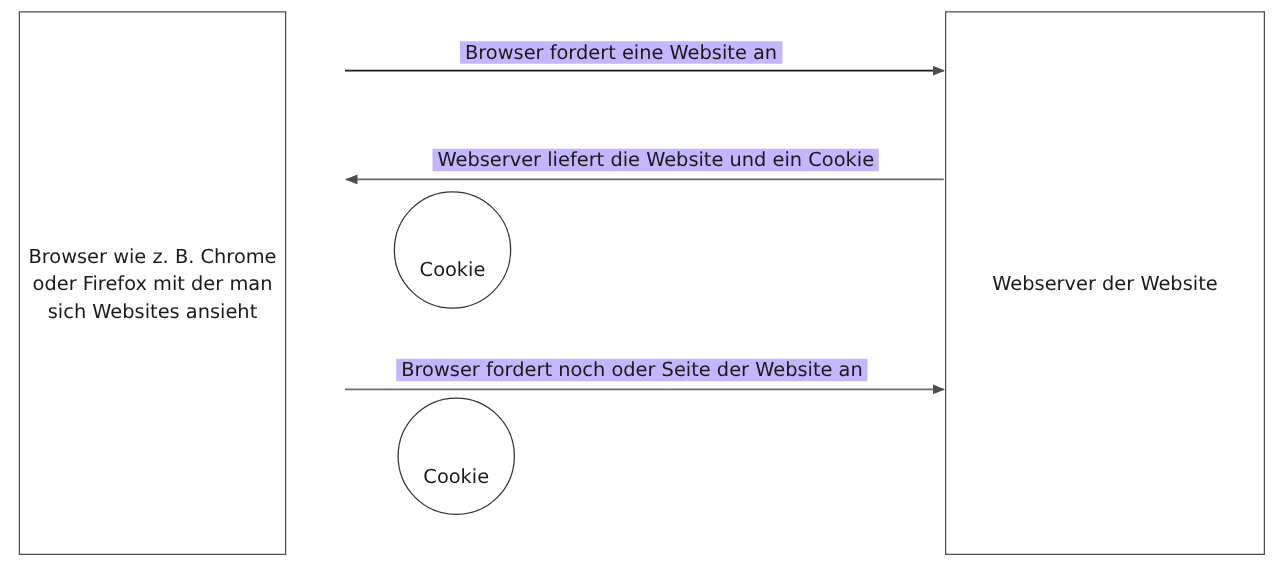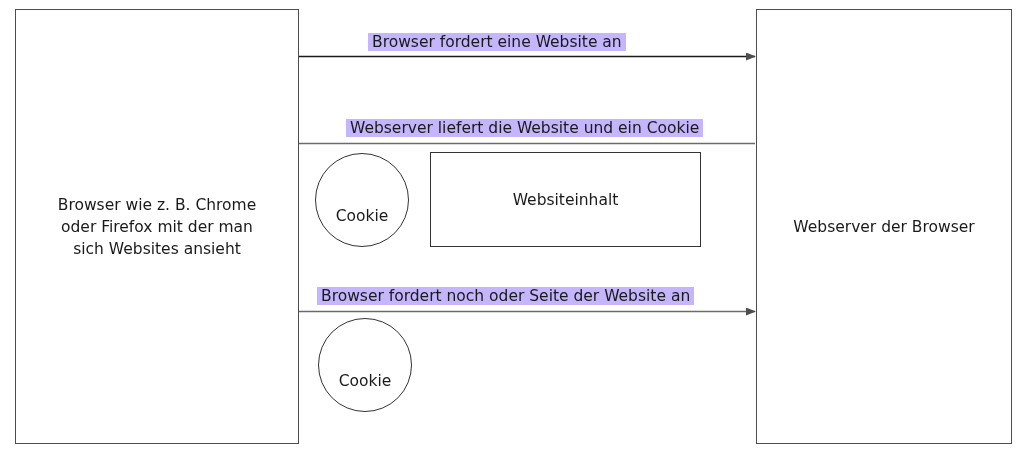--- a/index.html
+++ b/index.html
@@ -30,21 +30,21 @@
   .node-label {
     font-size: 15.5px;
     line-height: 1.42;
     color: #1a1a1a;
     white-space: pre-line;
     padding: 0 6px;
   }
   #browser-box {
     left: 15px;
     top: 9px;
-    width: 284px;
+    width: 214px;
     height: 435px;
   }
   #browser-box .node-label {
     width: 236px;
   }
   #server-box {
     left: 756px;
     top: 9px;
     width: 256px;
     height: 435px;
@@ -128,26 +128,23 @@
     <line x1="276" y1="311.5" x2="755" y2="311.5" stroke="#6b6b6b" stroke-width="1.5" marker-end="url(#arrow-right)"></line>
   </svg>
 
   <div class="node-box" id="browser-box">
     <span class="node-label">Browser wie z. B. Chrome
 oder Firefox mit der man
 sich Websites ansieht</span>
   </div>
 
   <div class="node-box" id="server-box">
-    <span class="node-label">Webserver der Browser</span>
+    <span class="node-label">Webserver der Website</span>
   </div>
 
-  <div class="node-box" id="content-box">
-    <span class="node-label">Websiteinhalt</span>
-  </div>
 
   <div class="circle-node" id="cookie-circle-1">
     <span class="node-label">Cookie</span>
   </div>
 
   <div class="circle-node" id="cookie-circle-2">
     <span class="node-label">Cookie</span>
   </div>
 
   <div class="edge-label" id="edge-label-1">Browser fordert eine Website an</div>

